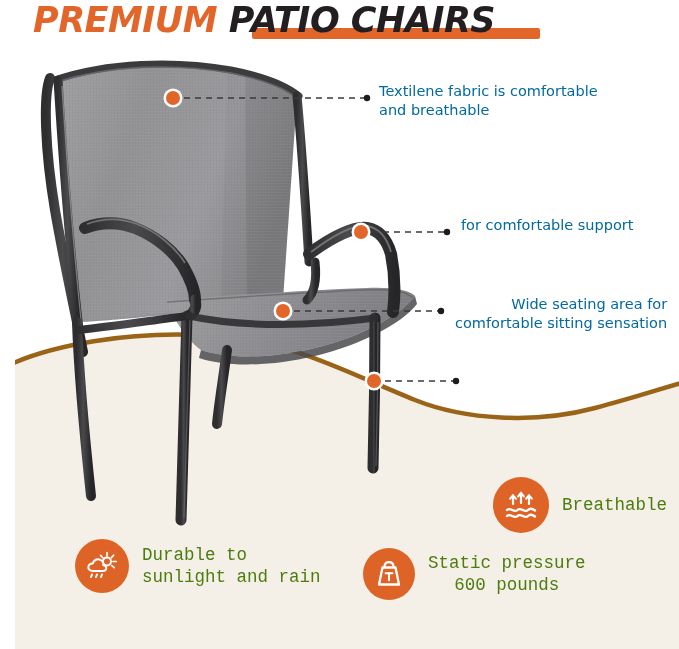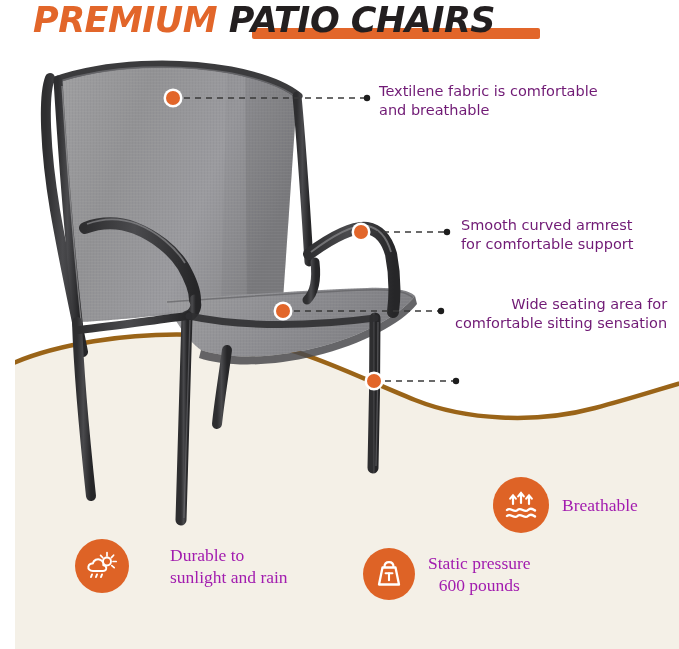--- a/index.html
+++ b/index.html
@@ -65,21 +65,21 @@
     position: absolute;
     left: 0px;
     top: 0px;
     width: 679px;
     height: 649px;
   }
 
   
   .callout {
     position: absolute;
-    color: #701a75;
+    color: #0369a1;
     font-family: "DejaVu Sans", sans-serif;
     font-size: 14.5px;
     line-height: 19px;
     white-space: nowrap;
   }
   .callout .line2 { display: block; }
 
   
   #leaders-svg {
     position: absolute;
@@ -100,31 +100,31 @@
     height: 52px;
     border-radius: 50%;
     background: #DE6326;
     display: flex;
     align-items: center;
     justify-content: center;
     flex: 0 0 auto;
   }
   .badge-label {
     margin-left: 13px;
-    color: #a21caf;
-    font-family: Liberation Serif, serif;
+    color: #4d7c0f;
+    font-family: Liberation Mono, monospace;
     font-size: 17.5px;
     line-height: 22px;
     white-space: nowrap;
   }
   .badge-label .line2 { display: block; text-align: center; }
 
   #badge-breathable { left: 478px; top: 477px; }
   #badge-breathable .badge-circle { width: 56px; height: 56px; }
-  #badge-durable   { left: 60px;  top: 539px; gap: 28px; }
+  #badge-durable   { left: 60px;  top: 539px; }
   #badge-durable .badge-circle { width: 54px; height: 54px; }
   #badge-static    { left: 348px; top: 548px; }
   #badge-static .badge-circle { width: 52px; height: 52px; }
 </style>
 </head>
 <body>
 
 <div id="infographic">
 
   <svg id="ground-svg" viewBox="0 0 679 649">
@@ -278,21 +278,20 @@
     <div id="title-underline"></div>
     <div id="title-text"><span class="word-premium">PREMIUM</span><span class="word-rest"> PATIO CHAIRS</span></div>
   </div>
 
   <div class="callout" style="left:364px; top:82px;">
     <span>Textilene fabric is comfortable</span>
     <span class="line2">and breathable</span>
   </div>
 
   <div class="callout" style="left:446px; top:216px;">
-    <span>Smooth curved armrest</span>
     <span class="line2">for comfortable support</span>
   </div>
 
   <div class="callout" style="left:440px; top:295px;text-align:right;">
     <span>Wide seating area for</span>
     <span class="line2">comfortable sitting sensation</span>
   </div>
 
 
   <div class="badge" id="badge-breathable">

